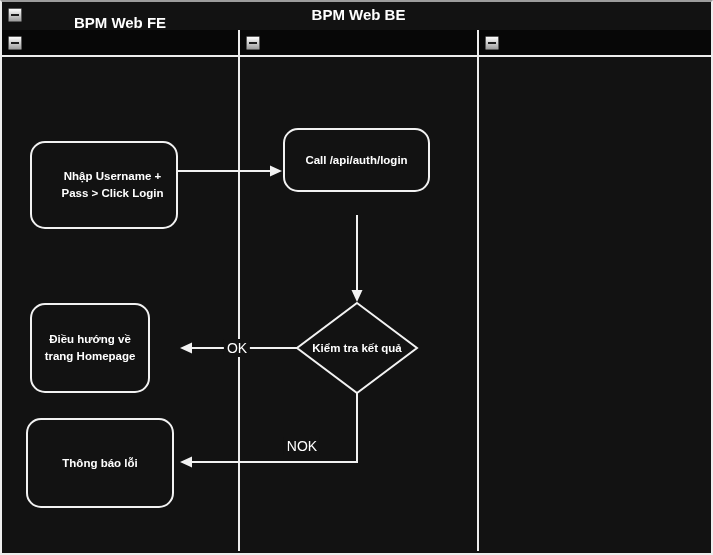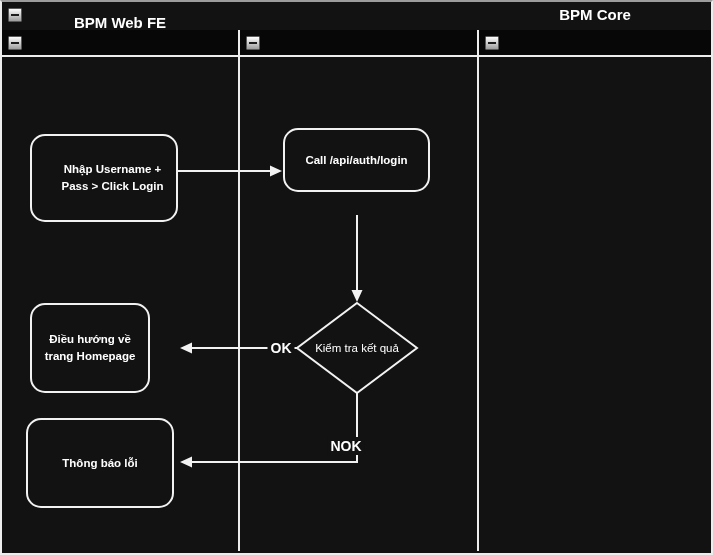--- a/index.html
+++ b/index.html
@@ -48,42 +48,42 @@
     position:absolute;box-sizing:border-box;
     border:2px solid #f2f2f2;border-radius:15px;
     background:#121212;z-index:3;
     display:flex;align-items:center;justify-content:center;
     text-align:center;font-weight:bold;font-size:11.5px;line-height:1.45;
     padding:0 12px;
   }
   .diamond-label{
     position:absolute;z-index:3;
     display:flex;align-items:center;justify-content:center;
-    text-align:center;font-weight:normal;font-size:11.5px;
+    text-align:center;font-weight:bold;font-size:11.5px;
   }
   .edges-svg{position:absolute;left:0;top:0;z-index:2;pointer-events:none;}
   .edge-label{
     position:absolute;z-index:5;transform:translate(-50%,-50%);
     background:#121212;padding:1px 3px;
-    font-size:14px;font-weight:bold;white-space:nowrap;margin-left:44px;
+    font-size:14px;font-weight:normal;white-space:nowrap;
   }
 </style>
 </head>
 <body>
 
 <div class="stage">
 
   <div class="collapse-btn" style="left:6px;top:6px;"></div>
 
   <div class="lane-header-row"></div>
   <div class="lane-header" style="left:0;width:236px;margin-top:8px;">
     <span>BPM Web FE</span>
   </div>
-  <div class="lane-header" style="left:477px;width:232px;">
-    <span>BPM Core</span>
+  <div class="lane-header" style="left:238px;width:237px;">
+    <span>BPM Web BE</span>
   </div>
   <div class="collapse-btn" style="left:6px;top:34px;"></div>
   <div class="collapse-btn" style="left:244px;top:34px;"></div>
   <div class="collapse-btn" style="left:483px;top:34px;"></div>
 
   <div class="lane-sep" style="left:236px;"></div>
   <div class="lane-sep" style="left:475px;"></div>
 
   <svg class="edges-svg" width="709" height="551" viewBox="0 0 709 551">
 
@@ -103,21 +103,21 @@
     </g>
 
     <g>
       <polyline points="355,391 355,460 190,460" fill="none" stroke="#f2f2f2" stroke-width="2"></polyline>
       <polygon points="178,460 190,454.5 190,465.5" fill="#f2f2f2"></polygon>
     </g>
 
     <polygon points="355,301 415,346 355,391 295,346" fill="#121212" stroke="#f2f2f2" stroke-width="2"></polygon>
   </svg>
 
-  <div class="node" style="left:28px;top:132px;width:148px;height:88px;padding-left:29px;">
+  <div class="node" style="left:28px;top:139px;width:148px;height:88px;padding-left:29px;">
     <span>Nhập Username + Pass &gt; Click Login</span>
   </div>
 
   <div class="node" style="left:281px;top:126px;width:147px;height:64px;">
     <span>Call /api/auth/login</span>
   </div>
 
   <div class="diamond-label" style="left:295px;top:301px;width:120px;height:90px;">
     <span>Kiểm tra kết quả</span>
   </div>

